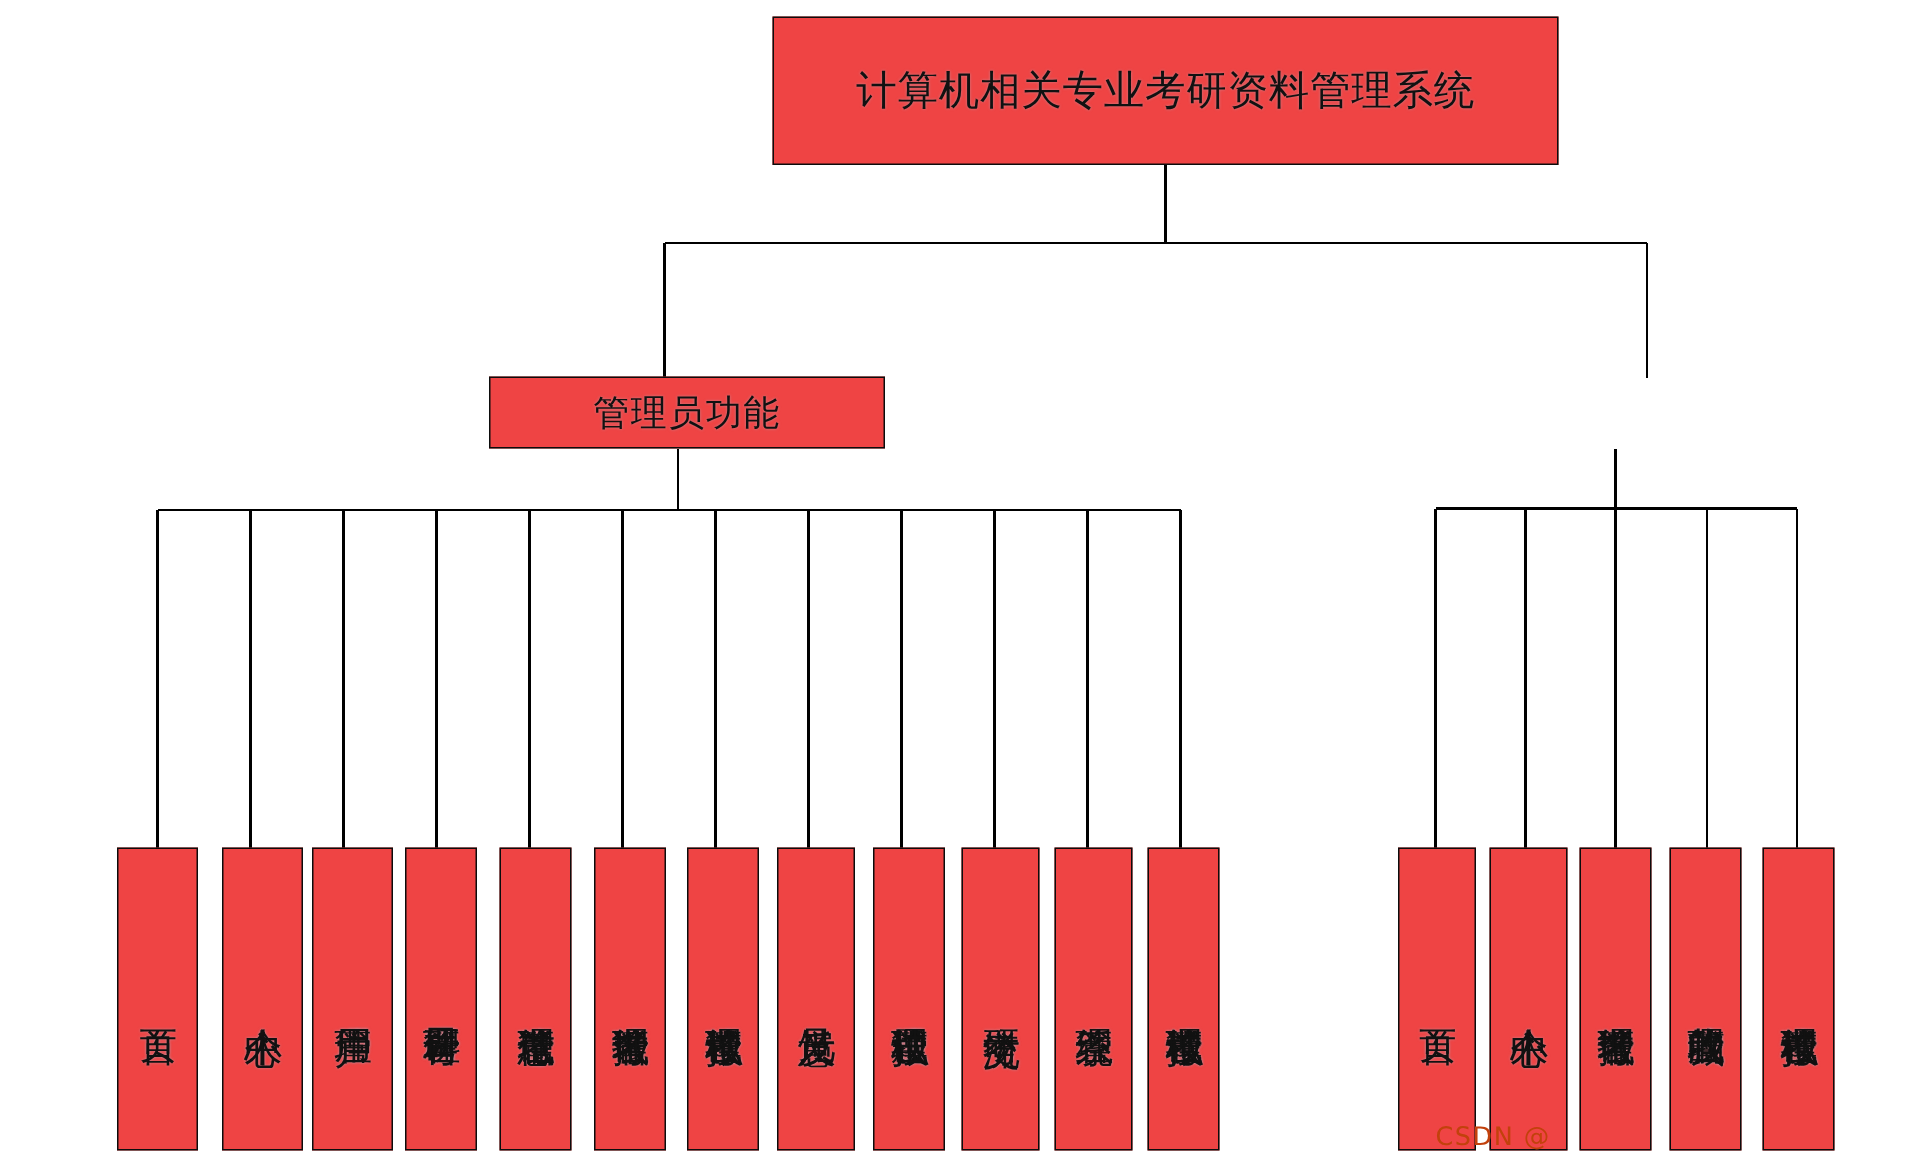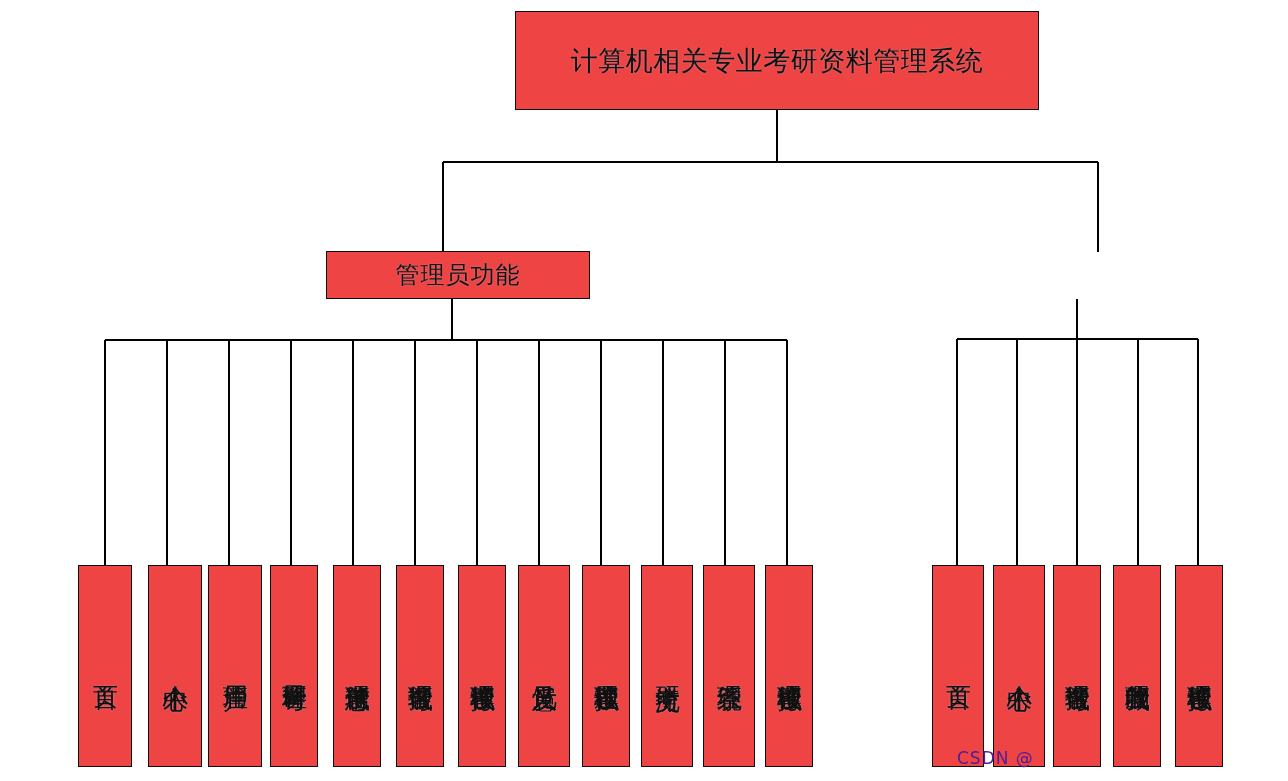--- a/index.html
+++ b/index.html
@@ -63,21 +63,21 @@
     white-space: nowrap;
   }
   .leaf-text {
     writing-mode: vertical-rl;
     text-orientation: upright;
     display: block;
   }
   .watermark {
     position: absolute;
     font-size: 17px;
-    color: #4c1d95;
+    color: #c2410c;
     letter-spacing: 1px;
     white-space: nowrap;
     user-select: none;
   }
 </style>
 </head>
 <body>
 
 <div id="canvas">
 

